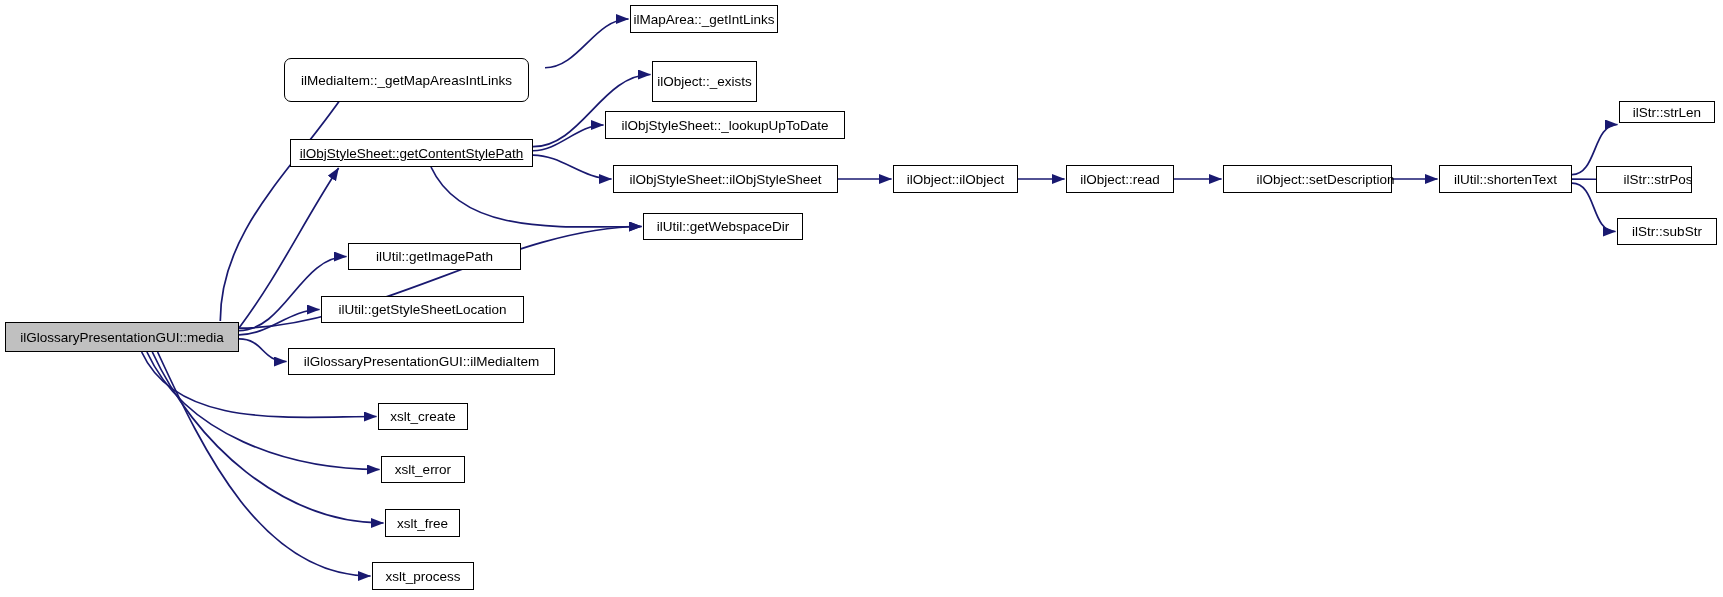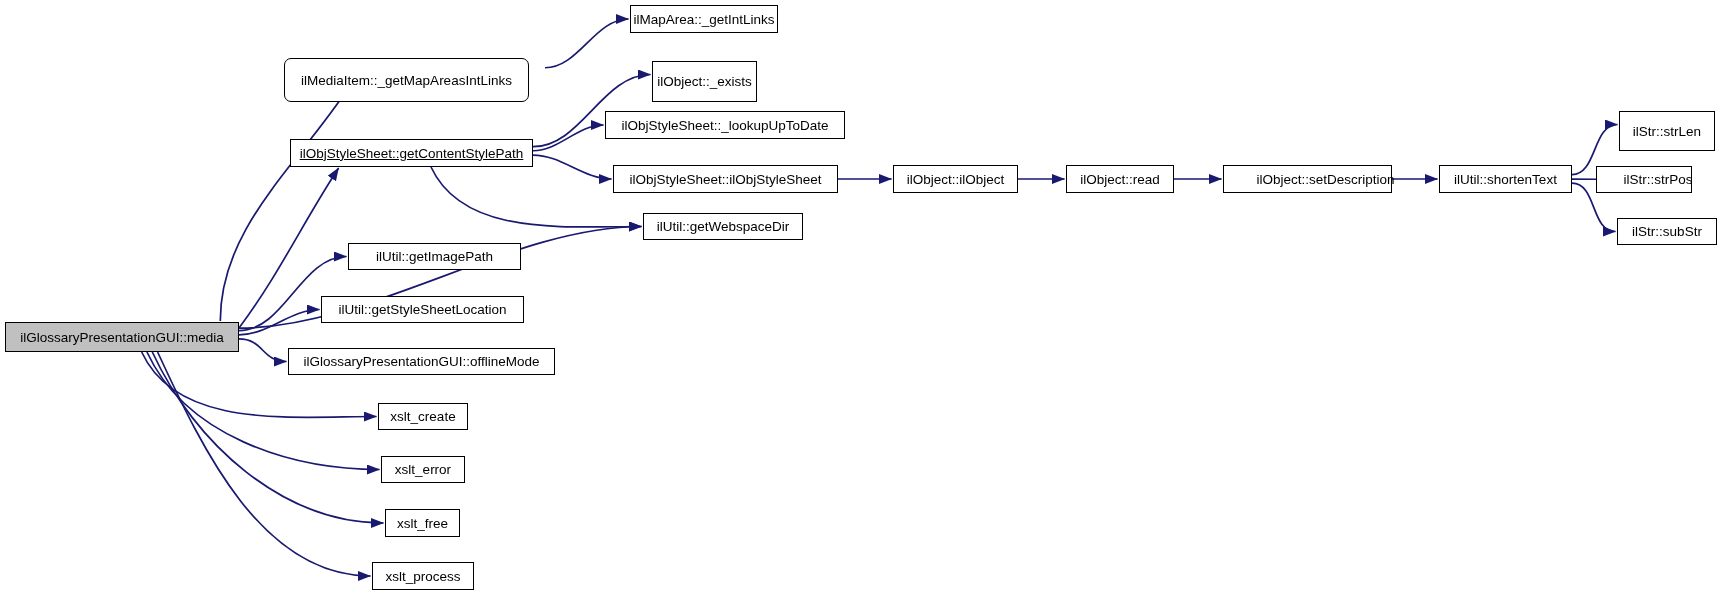--- a/index.html
+++ b/index.html
@@ -65,25 +65,25 @@
       <div class="node" style="left: 284px; top: 58px; width: 245px; height: 44px; border-radius: 7px;">ilMediaItem::_getMapAreasIntLinks</div>
       <div class="node" style="left: 630px; top: 5px; width: 148px; height: 28px;">ilMapArea::_getIntLinks</div>
       <div class="node" style="left: 290px; top: 139px; width: 243px; height: 28px; text-decoration: underline;">ilObjStyleSheet::getContentStylePath</div>
       <div class="node" style="left: 640px; top: 61px; width: 105px; height: 41px; margin-left: 12px;">ilObject::_exists</div>
       <div class="node" style="left: 605px; top: 111px; width: 240px; height: 28px;">ilObjStyleSheet::_lookupUpToDate</div>
       <div class="node" style="left: 613px; top: 165px; width: 225px; height: 28px;">ilObjStyleSheet::ilObjStyleSheet</div>
       <div class="node" style="left: 893px; top: 165px; width: 125px; height: 28px;">ilObject::ilObject</div>
       <div class="node" style="left: 1066px; top: 165px; width: 108px; height: 28px;">ilObject::read</div>
       <div class="node" style="left: 1223px; top: 165px; width: 169px; height: 28px; padding-left: 36px;">ilObject::setDescription</div>
       <div class="node" style="left: 1439px; top: 165px; width: 133px; height: 28px;">ilUtil::shortenText</div>
-      <div class="node" style="left: 1619px; top: 111px; width: 96px; height: 40px;">ilStr::strLen</div>
+      <div class="node" style="left: 1619px; top: 101px; width: 96px; height: 22px;">ilStr::strLen</div>
       <div class="node" style="left: 1596px; top: 166px; width: 96px; height: 27px; padding-left: 28px;">ilStr::strPos</div>
       <div class="node" style="left: 1617px; top: 218px; width: 100px; height: 27px;">ilStr::subStr</div>
       <div class="node" style="left: 643px; top: 213px; width: 160px; height: 27px;">ilUtil::getWebspaceDir</div>
       <div class="node" style="left: 348px; top: 243px; width: 173px; height: 27px;">ilUtil::getImagePath</div>
       <div class="node" style="left: 321px; top: 296px; width: 203px; height: 27px;">ilUtil::getStyleSheetLocation</div>
-      <div class="node" style="left: 288px; top: 348px; width: 267px; height: 27px;">ilGlossaryPresentationGUI::offlineMode</div>
+      <div class="node" style="left: 288px; top: 348px; width: 267px; height: 27px;">ilGlossaryPresentationGUI::ilMediaItem</div>
       <div class="node" style="left: 378px; top: 403px; width: 90px; height: 27px;">xslt_create</div>
       <div class="node" style="left: 381px; top: 456px; width: 84px; height: 27px;">xslt_error</div>
       <div class="node" style="left: 385px; top: 509px; width: 75px; height: 28px;">xslt_free</div>
       <div class="node" style="left: 372px; top: 562px; width: 102px; height: 28px;">xslt_process</div>
     </div>
 </div>
 
 </body></html>

